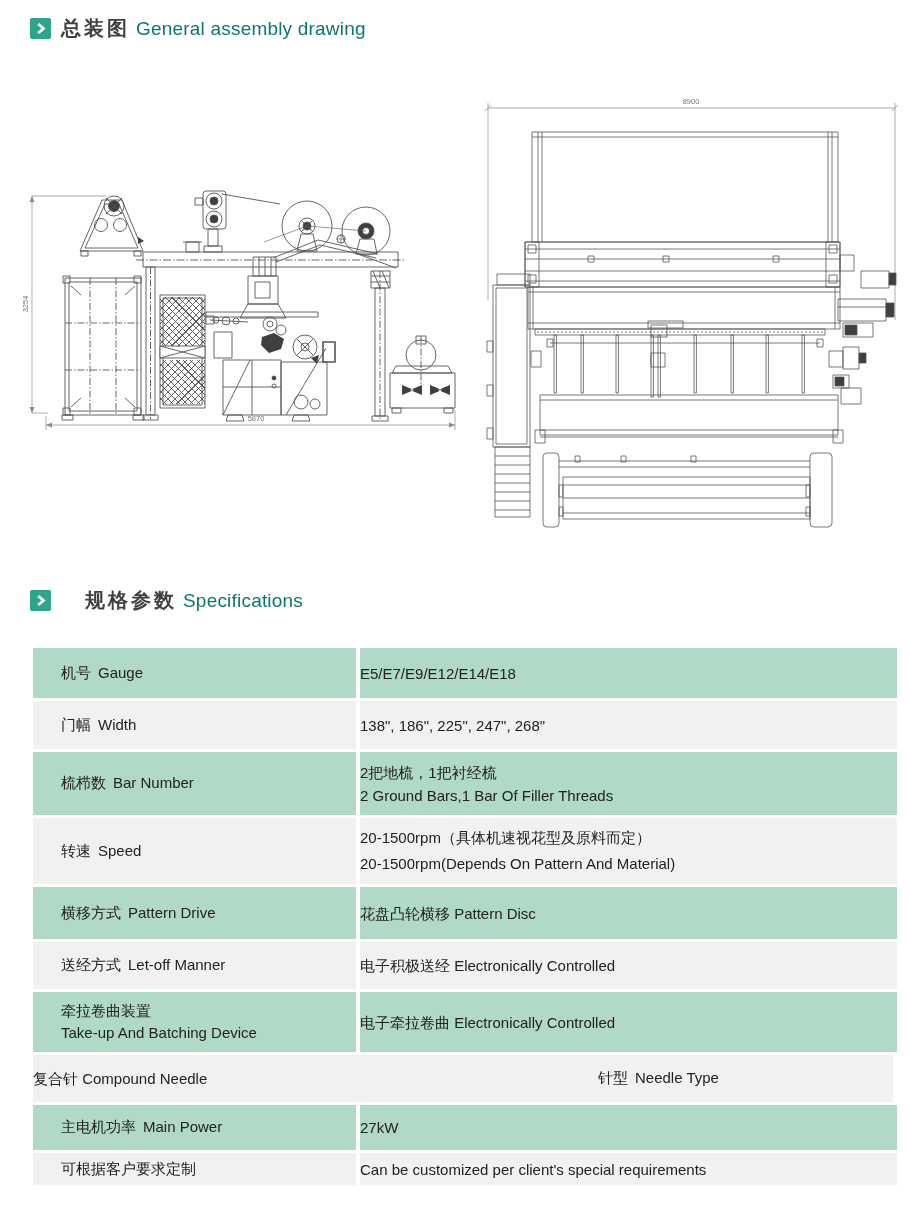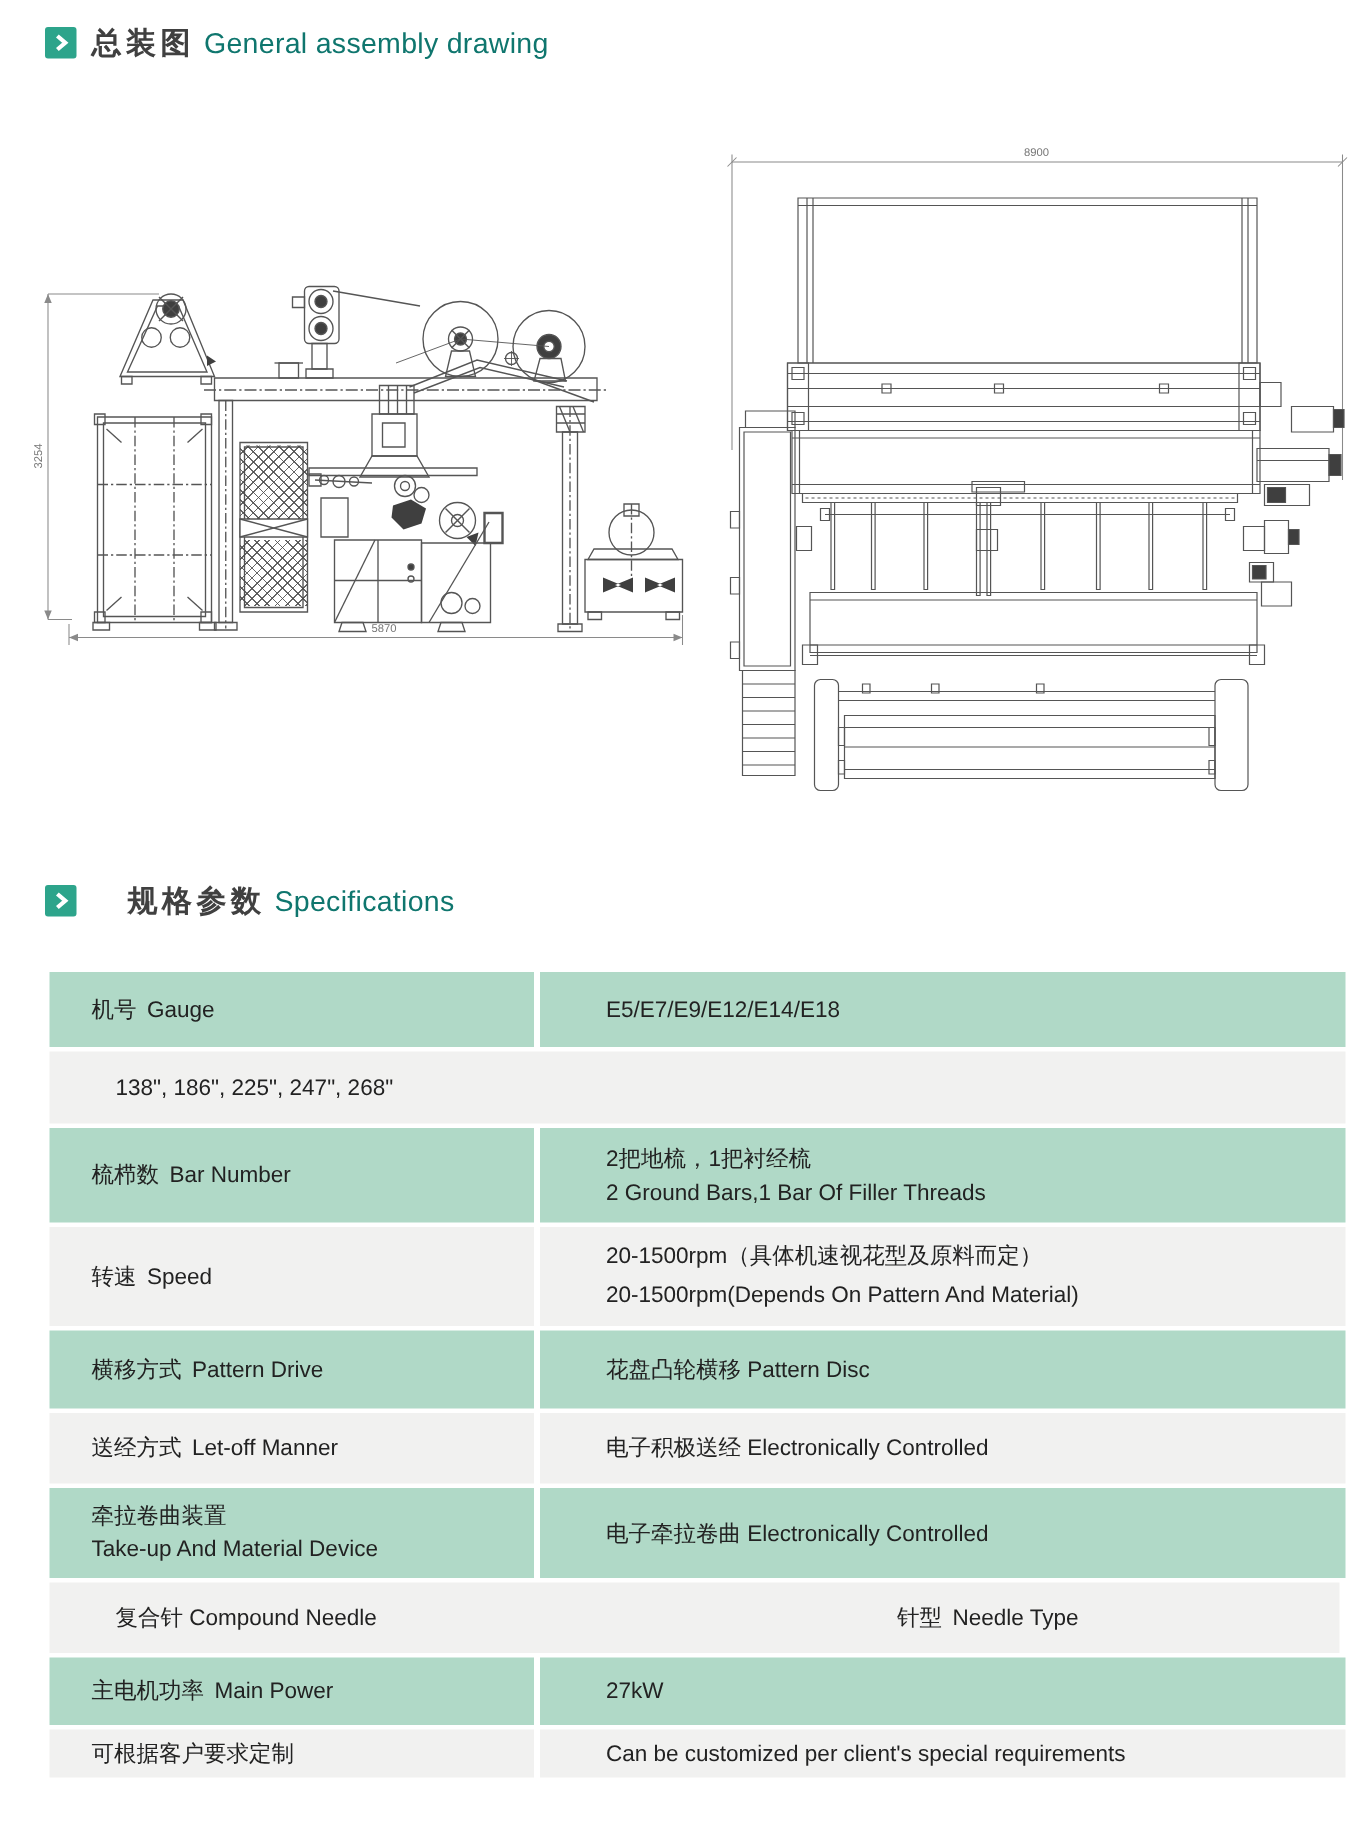--- a/index.html
+++ b/index.html
@@ -27,21 +27,21 @@
       repeating-linear-gradient(45deg, rgba(75,75,75,0) 0 4px, rgba(75,75,75,.85) 4px 4.8px),
       repeating-linear-gradient(135deg, rgba(75,75,75,0) 0 4px, rgba(75,75,75,.85) 4px 4.8px);}
   #mesh-a{left:160px;top:297px;width:45px;height:49px;}
   #mesh-b{left:160px;top:360px;width:45px;height:44px;}
 
   
   .spec-table{position:absolute;left:33px;top:648px;width:864px;}
   .spec-row{display:flex;margin-bottom:3px;}
   .cell{box-sizing:border-box;display:flex;flex-direction:column;justify-content:center;font-size:15px;color:#222;}
   .cell.lab{width:323px;padding-left:28px;margin-right:4px;}
-  .cell.val{flex:1;padding-left:44px;padding-right:10px;}
+  .cell.val{flex:1;padding-right:10px;}
   .row-green .cell{background:#b0d9c7;}
   .row-gray  .cell{background:#f1f1f0;}
   .lab .en{margin-left:7px;}
   .lab .en:empty{display:none;}
   .vline{line-height:23px;}
   .vline:empty{display:none;}
   .stacked .lab{justify-content:center;}
   .stacked .lab .en{display:block;margin-left:0;line-height:22px;}
   .stacked .lab .zh{display:block;line-height:22px;}
 </style>
@@ -380,20 +380,23 @@
       <div class="cell lab">
         <div><span class="zh">机号</span><span class="en">Gauge</span></div>
       </div>
       <div class="cell val">
         <div class="vline">E5/E7/E9/E12/E14/E18</div>
 
       </div>
     </div>
 
     <div class="spec-row row-gray" style="height:48px">
+      <div class="cell lab">
+        <div><span class="zh">门幅</span><span class="en">Width</span></div>
+      </div>
       <div class="cell val">
         <div class="vline">138", 186", 225", 247", 268"</div>
 
       </div>
     </div>
 
     <div class="spec-row row-green" style="height:63px">
       <div class="cell lab">
         <div><span class="zh">梳栉数</span><span class="en">Bar Number</span></div>
       </div>
@@ -430,21 +433,21 @@
       <div class="cell val">
         <div class="vline">电子积极送经 Electronically Controlled</div>
 
       </div>
     </div>
 
     <div class="spec-row row-green stacked" style="height:60px">
       <div class="cell lab">
         <div>
             <span class="zh">牵拉卷曲装置</span>
-            <span class="en">Take-up And Material Device</span>
+            <span class="en">Take-up And Batching Device</span>
           </div>
       </div>
       <div class="cell val">
         <div class="vline">电子牵拉卷曲 Electronically Controlled</div>
 
       </div>
     </div>
 
     <div class="spec-row row-gray" style="height:47px">
       <div class="cell val">

